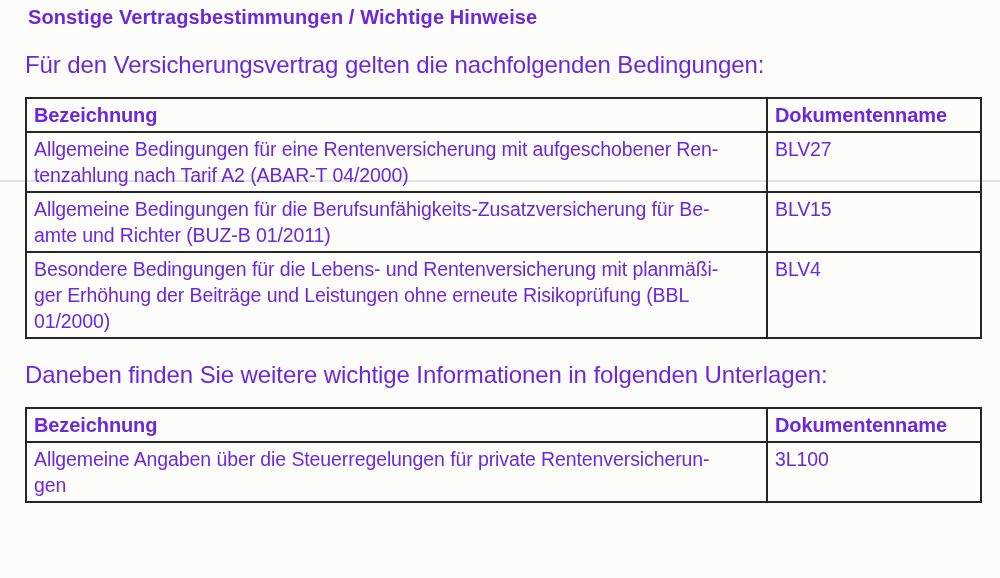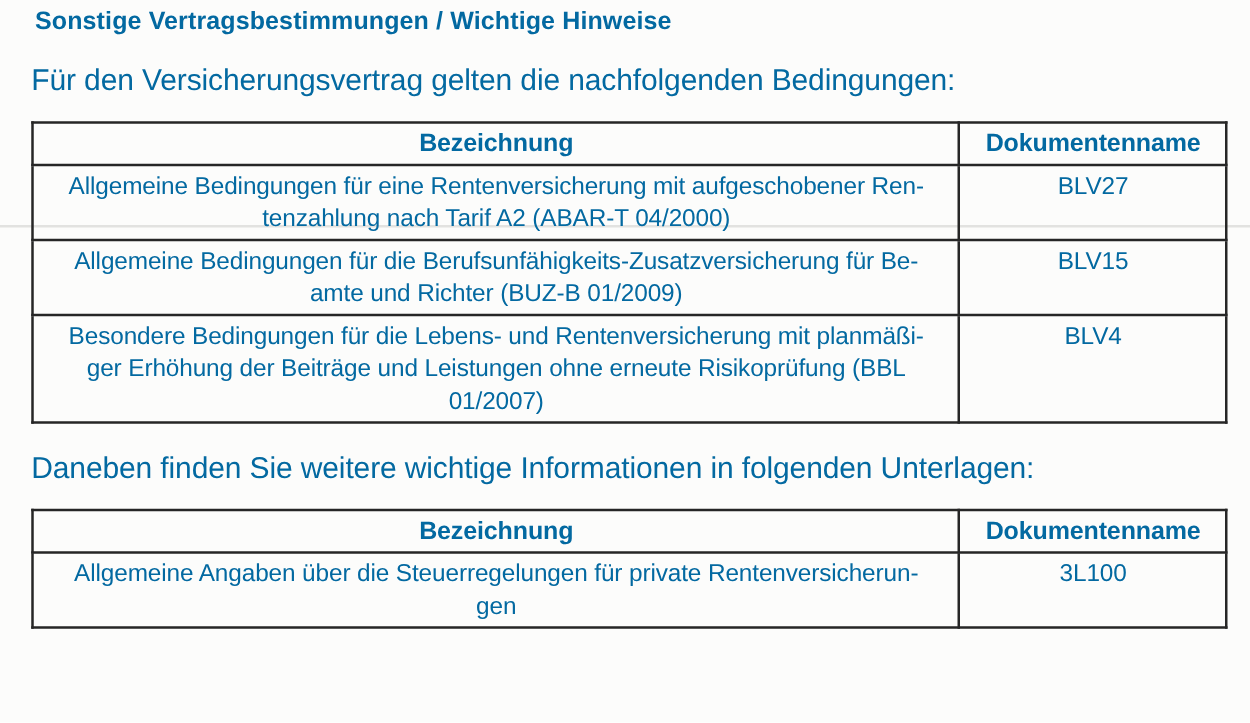--- a/index.html
+++ b/index.html
@@ -5,21 +5,21 @@
   html, body {
     margin: 0;
     padding: 0;
     background: #ffffff;
   }
   .page {
     position: relative;
     width: 1000px;
     height: 578px;
     background: #fcfcfb;
-    color: #0369a1;
+    color: #6d28d9;
     font-family: "Liberation Sans", sans-serif;
     overflow: hidden;
   }
   
   .scan-streak {
     position: absolute;
     left: 0;
     top: 180px;
     width: 1000px;
     height: 2px;
@@ -52,21 +52,21 @@
     table-layout: fixed;
     width: 955px;
     background: transparent;
   }
   table.doc-table col.col-bez  { width: 741px; }
   table.doc-table col.col-name { width: 214px; }
   table.doc-table th,
   table.doc-table td {
     border: 2px solid #262626;
     vertical-align: top;
-    text-align: center;
+    text-align: left;
     padding: 3px 6px 3px 7px;
     font-size: 19.5px;
     line-height: 26px;
     letter-spacing: -0.1px;
     overflow: hidden;
   }
   table.doc-table th {
     font-weight: bold;
     font-size: 20px;
   }
@@ -98,27 +98,27 @@
         </tr>
       </thead>
       <tbody>
         <tr>
           <td class="cell-bez">Allgemeine Bedingungen für eine Rentenversicherung mit aufgeschobener Ren-
 tenzahlung nach Tarif A2 (ABAR-T 04/2000)</td>
           <td class="cell-name">BLV27</td>
         </tr>
         <tr>
           <td class="cell-bez">Allgemeine Bedingungen für die Berufsunfähigkeits-Zusatzversicherung für Be-
-amte und Richter (BUZ-B 01/2009)</td>
+amte und Richter (BUZ-B 01/2011)</td>
           <td class="cell-name">BLV15</td>
         </tr>
         <tr>
           <td class="cell-bez">Besondere Bedingungen für die Lebens- und Rentenversicherung mit planmäßi-
 ger Erhöhung der Beiträge und Leistungen ohne erneute Risikoprüfung (BBL
-01/2007)</td>
+01/2000)</td>
           <td class="cell-name">BLV4</td>
         </tr>
       </tbody>
     </table>
 
     <p class="intro intro-2">Daneben finden Sie weitere wichtige Informationen in folgenden Unterlagen:</p>
 
     <table class="doc-table">
       <colgroup>
         <col class="col-bez">

